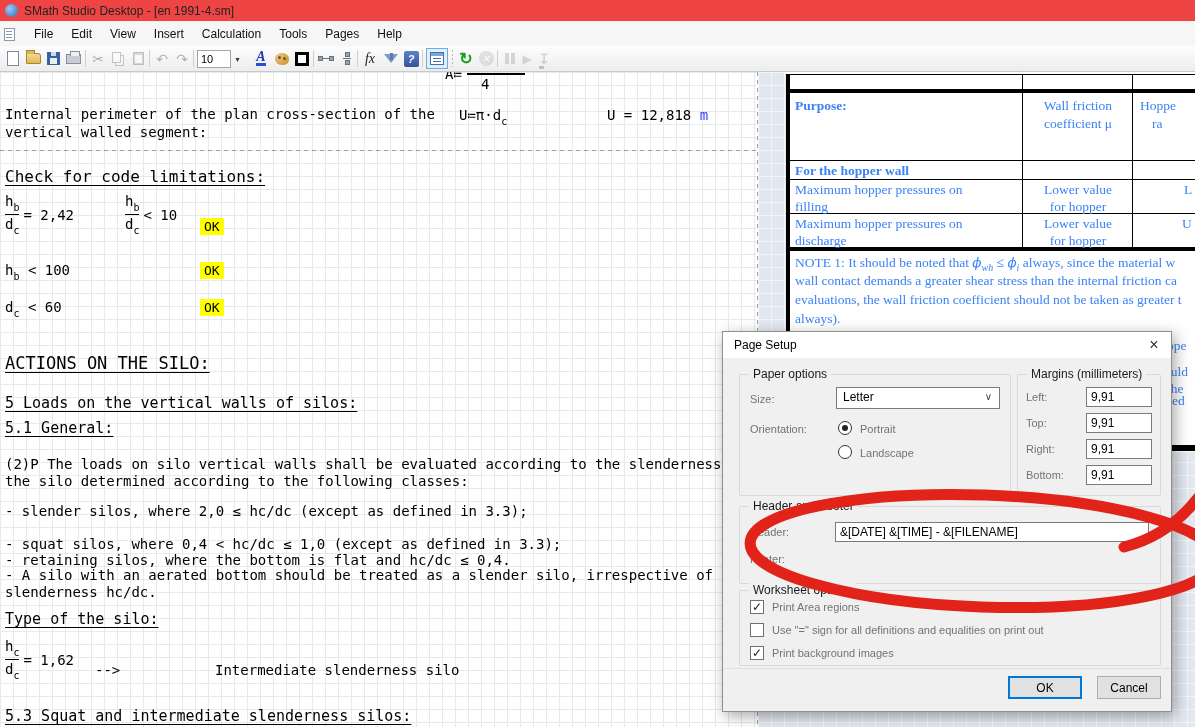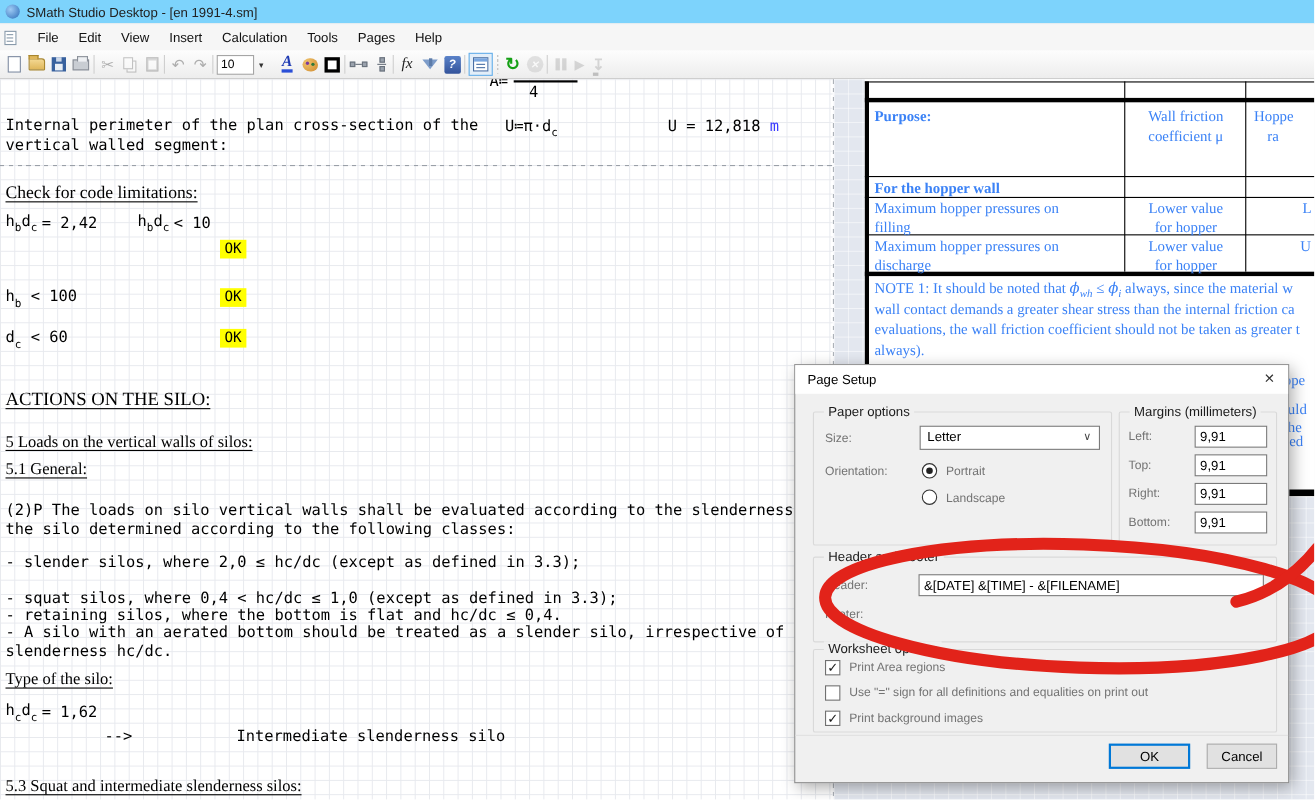--- a/index.html
+++ b/index.html
@@ -1,21 +1,21 @@
 <!DOCTYPE html>
 <html><head>
 <meta charset="utf-8">
 <style>
   * { box-sizing: border-box; margin: 0; padding: 0; }
   html,body { width:1195px; height:727px; }
   body { font-family:"Liberation Sans", sans-serif; background:#fff; overflow:hidden; }
   #app { position:relative; width:1195px; height:727px; overflow:hidden; background:#fff; }
 
   
-  #titlebar { position:absolute; left:0; top:0; width:1195px; height:22px; background:#7dd3fc; display:flex; align-items:center; padding-left:5px; border-bottom:1px solid #f0f0f0;}
+  #titlebar { position:absolute; left:0; top:0; width:1195px; height:22px; background:#ef4444; display:flex; align-items:center; padding-left:5px; border-bottom:1px solid #f0f0f0;}
   .app-logo { width:13px; height:13px; border-radius:50%; background:radial-gradient(circle at 35% 35%, #9ecbf5, #2b6cb8); margin-right:6px; }
   #titlebar .title { font-size:12px; color:#222; }
 
   #menubar { position:absolute; left:0; top:22px; width:1195px; height:24px; background:#f6f6f6; display:flex; align-items:center; }
   .mdi-doc-icon { width:11px; height:13px; background:#fff; border:1px solid #8899aa; margin:0 10px 0 4px; position:relative; }
   .mdi-doc-icon::after{content:""; position:absolute; left:1px; top:2px; width:6px; height:1px; background:#8899aa; box-shadow:0 3px 0 #8899aa, 0 6px 0 #8899aa;}
   .menu-item { font-size:12px; color:#111; padding:3px 9px; cursor:default; }
 
   #toolbar { position:absolute; left:0; top:46px; width:1195px; height:26px; background:linear-gradient(#fdfdfd,#ededed); border-bottom:1px solid #c9c9c9; }
   .tb { position:absolute; top:3px; width:18px; height:19px; display:flex; align-items:center; justify-content:center; font-size:13px; }
@@ -61,24 +61,24 @@
   .ic-play { color:#a3a3a3; font-size:12px;}
   .ic-step { color:#a3a3a3; font-size:14px; font-weight:bold; position:relative;}
   .ic-step::after{content:""; position:absolute; left:4px; bottom:-1px; width:5px; height:3px; background:#d06060;}
 
   
   #canvas { position:absolute; left:0; top:72px; width:757px; height:655px; overflow:hidden; background-color:#fff;
     background-image:linear-gradient(#e7e9ee 1px, transparent 1px),linear-gradient(90deg,#e7e9ee 1px, transparent 1px);
     background-size:13px 13px; font-family:"DejaVu Sans Mono","Liberation Mono",monospace; color:#000; }
   .cv { position:absolute; white-space:pre; }
   .body-t { font-size:14px; line-height:17px; }
-  .head-t { font-size:15px; text-decoration:underline; text-underline-offset:3px;font-family:Liberation Serif, serif; }
+  .head-t { font-size:15px; text-decoration:underline; text-underline-offset:3px; }
   sub.m { font-size:10px; vertical-align:-5px; }
   .frac { position:absolute; display:flex; align-items:center; gap:4px; font-size:14px; }
-  .frac .col { display:inline-flex; flex-direction:row; align-items:center; }
+  .frac .col { display:inline-flex; flex-direction:column; align-items:center; }
   .frac .bar { width:100%; height:1px; background:#000; margin:1px 0; }
   .ok-badge { position:absolute; background:#ffff00; color:#000; font-size:13px; padding:1px 4px; font-family:inherit; border:none; cursor:default;}
   .unit { color:#3b3bff; }
   .dash-h { position:absolute; left:0; width:757px; height:1px; background:repeating-linear-gradient(90deg,#9aa0a8 0 4px, transparent 4px 8px); }
 
   
   #offpage { position:absolute; left:758px; top:72px; width:437px; height:655px; background-color:#e3e7ef;
     background-image:linear-gradient(rgba(255,255,255,.55) 1px, transparent 1px),linear-gradient(90deg,rgba(255,255,255,.55) 1px, transparent 1px);
     background-size:13px 13px; }
   #page-edge { position:absolute; left:757px; top:72px; width:1px; height:655px; background:repeating-linear-gradient(#9aa0a8 0 4px, transparent 4px 8px); }

